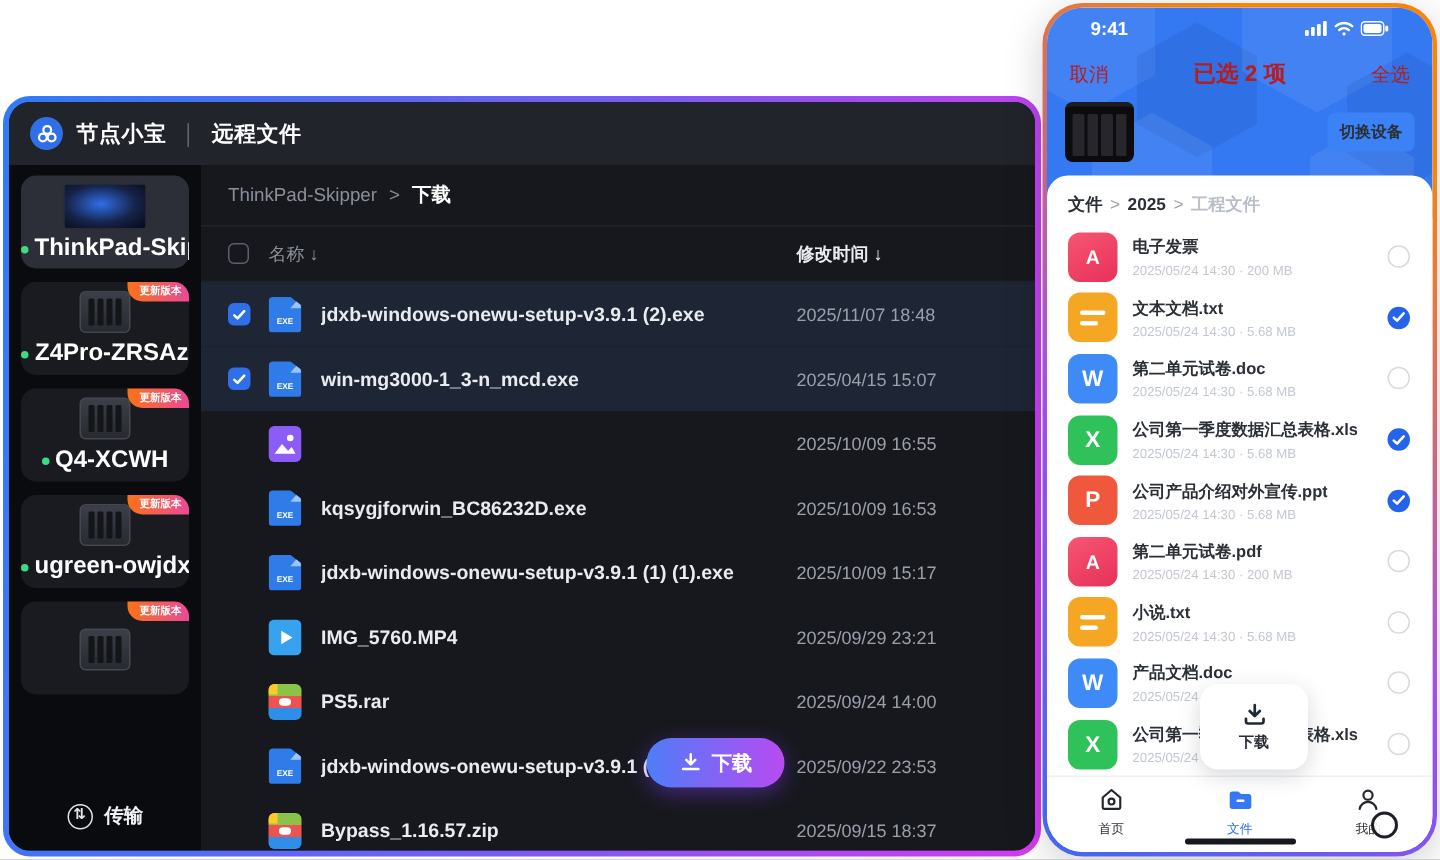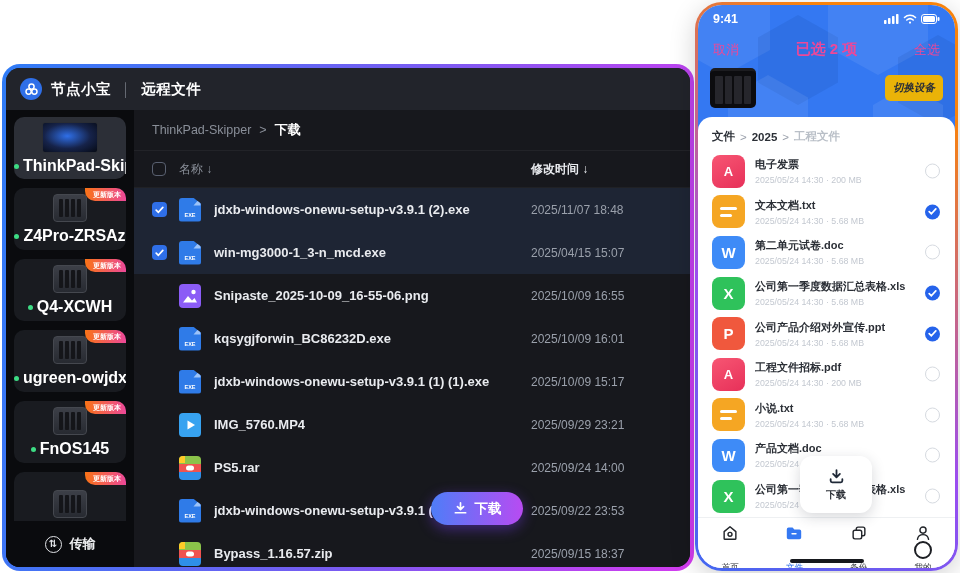--- a/index.html
+++ b/index.html
@@ -69,38 +69,38 @@
 
   
   .phone{position:absolute;left:695px;top:2px;width:263px;height:569px;box-sizing:border-box;border-radius:27px;padding:3px;
          background:linear-gradient(38deg,#4168F0 0%,#9B4DF0 38%,#F9830B 85%);box-shadow:0 6px 26px rgba(0,0,0,.18);}
   .p-inner{width:100%;height:100%;border-radius:24px;background:#fff;overflow:hidden;position:relative;}
   .p-header{position:absolute;top:0;left:0;right:0;height:140px;background:#3478F2;overflow:hidden;}
   .hex{position:absolute;clip-path:polygon(50% 0,100% 25%,100% 75%,50% 100%,0 75%,0 25%);}
   .hex.l{background:rgba(255,255,255,.08);}
   .hex.d{background:rgba(13,46,120,.10);}
 
-  .p-status{position:absolute;top:7px;left:0;right:0;padding:0 15px;display:flex;justify-content:space-between;
+  .p-status{position:absolute;top:7px;left:0;right:0;padding:0 29px;display:flex;justify-content:space-between;
             align-items:center;color:#fff;z-index:2;}
   .p-time{font-size:12.5px;font-weight:bold;}
   .p-sicons{display:flex;align-items:center;gap:4px;}
 
-  .p-selbar{position:absolute;top:35px;left:0;right:0;padding:0 15px;display:flex;align-items:center;color:#ec4899;z-index:2;justify-content:space-between;}
+  .p-selbar{position:absolute;top:35px;left:0;right:0;padding:0 15px;display:flex;align-items:center;color:#b91c1c;z-index:2;justify-content:space-between;}
   .p-cancel,.p-selectall{font-size:13px;width:44px;}
   .p-selectall{text-align:right;}
   .p-seltitle{flex:1;text-align:center;font-size:15px;font-weight:bold;}
 
   .p-device{position:absolute;top:63px;left:12px;right:12px;display:flex;align-items:center;gap:10px;z-index:2;}
   .p-nas{width:46px;height:40px;background:#0c0c0f;border-radius:5px;padding:5px 5px 4px;box-sizing:border-box;
          display:flex;gap:2px;flex:none;border-top:3px solid #1c1c20;}
   .p-nas i{flex:1;background:#26262c;border-radius:1px;}
   .p-devname{font-size:13px;font-weight:bold;color:#fff;}
   .p-devip{font-size:10px;color:rgba(255,255,255,.95);margin-top:5px;}
-  .p-switch{margin-left:auto;background:#eab308;color:#2b2f36;font-size:10.5px;font-weight:bold;
-            padding:6px 8px;border-radius:5px;flex:none;font-style:italic;}
+  .p-switch{margin-left:auto;background:#3b82f6;color:#2b2f36;font-size:10.5px;font-weight:bold;
+            padding:6px 8px;border-radius:5px;flex:none;}
 
   .p-sheet{position:absolute;top:112px;left:0;right:0;bottom:51px;background:#fff;border-radius:14px 14px 0 0;
            padding:10px 14px 0;box-sizing:border-box;z-index:3;}
   .p-crumbs{display:flex;align-items:center;gap:5px;font-size:11.5px;font-weight:bold;color:#2b2f36;margin:2px 0 7px;}
   .p-crumb-sep{color:#9aa0ab;font-weight:normal;}
   .p-crumb.last{color:#b9bfc7;}
   .p-item{height:40.6px;display:flex;align-items:center;gap:10px;position:relative;}
   .p-ficon{width:33px;height:33px;border-radius:8px;flex:none;display:grid;place-items:center;
            color:#fff;font-weight:bold;font-size:15px;position:relative;}
   .p-ficon.pdf{background:linear-gradient(150deg,#F75673,#E73059);font-size:13px;}
@@ -116,21 +116,21 @@
   .p-circle{position:absolute;right:1px;top:50%;transform:translateY(-50%);width:15px;height:15px;border-radius:50%;
             border:1.5px solid #d6dae0;box-sizing:border-box;display:grid;place-items:center;}
   .p-circle.checked{background:#2563EB;border:none;}
 
   .p-float{position:absolute;left:102px;top:451px;width:72px;height:57px;background:#fff;border-radius:12px;
            box-shadow:0 4px 14px rgba(31,41,55,.18);display:flex;flex-direction:column;align-items:center;
            justify-content:center;gap:3px;z-index:6;font-size:10px;font-weight:bold;color:#2b2f36;}
 
   .p-tabbar{position:absolute;left:0;right:0;bottom:0;height:51px;background:#fff;border-top:1px solid #eef0f2;
             display:flex;padding-top:6px;box-sizing:border-box;z-index:4;}
-  .p-tab{flex:1;display:flex;flex-direction:column;align-items:center;gap:18px;font-size:8.5px;color:#2b2f36;}
+  .p-tab{flex:1;display:flex;flex-direction:column;align-items:center;gap:3px;font-size:8.5px;color:#2b2f36;}
   .p-tab.active{color:#2F6FE8;}
   .p-homebar{position:absolute;left:50%;transform:translateX(-50%);bottom:5px;width:74px;height:4.5px;
              border-radius:3px;background:#16181d;z-index:7;}
   .p-cursor{position:absolute;right:23px;bottom:9px;width:18px;height:18px;border-radius:50%;
             border:2.5px solid #1d1f24;background:rgba(255,255,255,.9);box-sizing:border-box;z-index:8;}
 </style>
 </head>
 <body>
 
 <div class="stage">
@@ -191,33 +191,20 @@
     <span class="dev-badge">更新版本</span>
     <span class="dev-thumb thumb-nas">
                   <i></i>
                   <i></i>
                   <i></i>
                   <i></i>
                 </span>
     <span class="dev-name">
                   <i class="dot"></i>
                   <span class="nm">ugreen-owjdxb</span>
-                </span>
-  </div>
-              <div class="dev-card">
-    <span class="dev-badge">更新版本</span>
-    <span class="dev-thumb thumb-nas">
-                  <i></i>
-                  <i></i>
-                  <i></i>
-                  <i></i>
-                </span>
-    <span class="dev-name">
-                  <i class="dot"></i>
-                  <span class="nm">FnOS145</span>
                 </span>
   </div>
               <div class="dev-card">
     <span class="dev-badge">更新版本</span>
     <span class="dev-thumb thumb-nas">
                   <i></i>
                   <i></i>
                   <i></i>
                   <i></i>
                 </span>
@@ -272,32 +259,31 @@
     <span class="rcheck hidden">
       <svg width="9" height="8" viewBox="0 0 9 8" fill="none" stroke="#fff" stroke-width="1.7" stroke-linecap="round" stroke-linejoin="round">
                     <path d="M1.2 4.2 3.4 6.3 7.8 1.4"></path>
                   </svg>
     </span>
     <span class="ficon"><svg width="22" height="24" viewBox="0 0 22 24">
                     <rect width="22" height="24" rx="4" fill="#8B5CF6"></rect>
                     <circle cx="14.5" cy="8" r="2.2" fill="#fff"></circle>
                     <path d="M4 18.5 9 12l4 4.5 2.5-2.5 2.5 4.5z" fill="#fff"></path>
                   </svg></span>
-    <span class="fname">Snipaste_2025-10-09_16-55-06.png</span>
     <span class="ftime">2025/10/09 16:55</span>
   </div>
               <div class="frow">
     <span class="rcheck hidden">
       <svg width="9" height="8" viewBox="0 0 9 8" fill="none" stroke="#fff" stroke-width="1.7" stroke-linecap="round" stroke-linejoin="round">
                     <path d="M1.2 4.2 3.4 6.3 7.8 1.4"></path>
                   </svg>
     </span>
     <span class="ficon icon-exe">EXE</span>
     <span class="fname">kqsygjforwin_BC86232D.exe</span>
-    <span class="ftime">2025/10/09 16:01</span>
+    <span class="ftime">2025/10/09 16:53</span>
   </div>
               <div class="frow">
     <span class="rcheck hidden">
       <svg width="9" height="8" viewBox="0 0 9 8" fill="none" stroke="#fff" stroke-width="1.7" stroke-linecap="round" stroke-linejoin="round">
                     <path d="M1.2 4.2 3.4 6.3 7.8 1.4"></path>
                   </svg>
     </span>
     <span class="ficon icon-exe">EXE</span>
     <span class="fname">jdxb-windows-onewu-setup-v3.9.1 (1) (1).exe</span>
     <span class="ftime">2025/10/09 15:17</span>
@@ -464,21 +450,21 @@
     </span>
     <span class="p-circle checked">
                 <svg width="9" height="8" viewBox="0 0 9 8" fill="none" stroke="#fff" stroke-width="1.7" stroke-linecap="round" stroke-linejoin="round">
                   <path d="M1.2 4.2 3.4 6.3 7.8 1.4"></path>
                 </svg>
               </span>
   </div>
             <div class="p-item">
     <span class="p-ficon pdf">A</span>
     <span class="p-ftext">
-      <div class="p-name">工程文件招标.pdf</div>
+      <div class="p-name">第二单元试卷.pdf</div>
       <div class="p-meta">2025/05/24 14:30 · 200 MB</div>
     </span>
     <span class="p-circle"></span>
   </div>
             <div class="p-item">
     <span class="p-ficon txt"></span>
     <span class="p-ftext">
       <div class="p-name">小说.txt</div>
       <div class="p-meta">2025/05/24 14:30 · 5.68 MB</div>
     </span>
@@ -519,27 +505,20 @@
     <span class="tablabel">首页</span>
   </div>
           <div class="p-tab active">
     <span class="tabicon"><svg width="18" height="18" viewBox="0 0 20 20">
                 <path d="M2 6a2 2 0 0 1 2-2h4.4l2 2H16a2 2 0 0 1 2 2v7a2 2 0 0 1-2 2H4a2 2 0 0 1-2-2z" fill="#3478F2"></path>
                 <rect x="7" y="10" width="6" height="1.8" rx="0.9" fill="#fff"></rect>
               </svg></span>
     <span class="tablabel">文件</span>
   </div>
           <div class="p-tab">
-    <span class="tabicon"><svg width="18" height="18" viewBox="0 0 20 20" fill="none" stroke="#23262b" stroke-width="1.6" stroke-linejoin="round">
-                <rect x="7" y="3.5" width="9.5" height="9.5" rx="2"></rect>
-                <rect x="3.5" y="7" width="9.5" height="9.5" rx="2" fill="#fff"></rect>
-              </svg></span>
-    <span class="tablabel">备份</span>
-  </div>
-          <div class="p-tab">
     <span class="tabicon"><svg width="18" height="18" viewBox="0 0 20 20" fill="none" stroke="#23262b" stroke-width="1.6" stroke-linecap="round">
                 <circle cx="10" cy="6.8" r="3.4"></circle>
                 <path d="M3.8 17a6.3 6.3 0 0 1 12.4 0"></path>
               </svg></span>
     <span class="tablabel">我的</span>
   </div>
         </div>
       <div class="p-cursor"></div>
       <div class="p-homebar"></div>
     </div>

